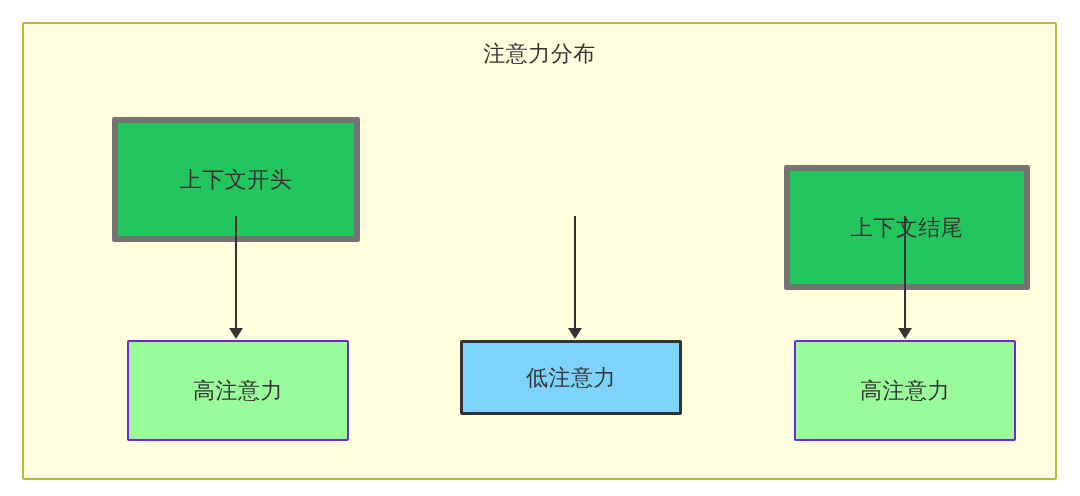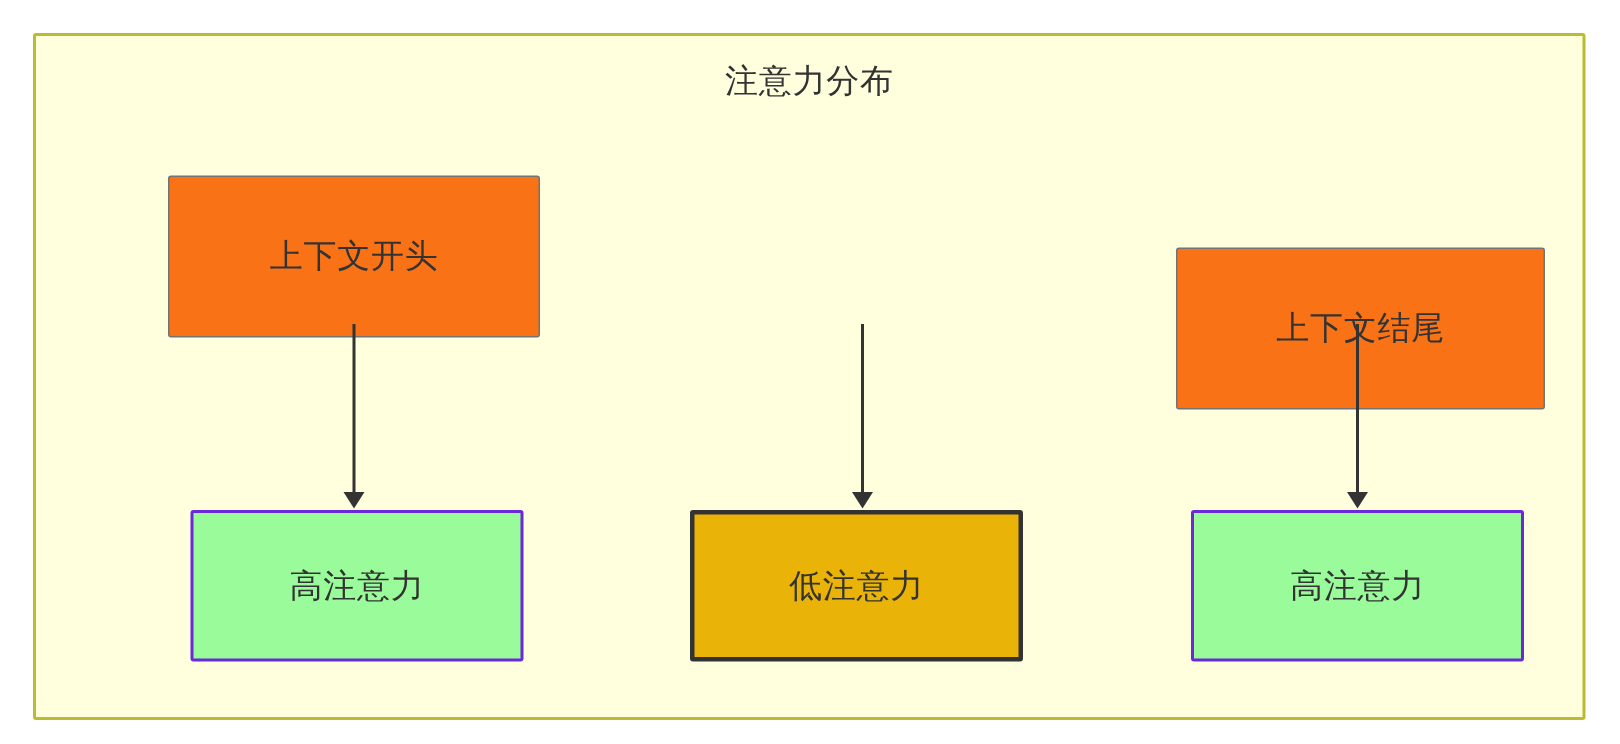--- a/index.html
+++ b/index.html
@@ -49,33 +49,33 @@
     box-sizing: border-box;
     display: flex;
     align-items: center;
     justify-content: center;
     font-size: 22px;
     color: #333333;
     letter-spacing: 0.5px;
     border-radius: 2px;
   }
   .node.ctx {
-    background: #f97316;
-    border: 1px solid #737373;
-    height: 108px;
+    background: #22c55e;
+    border: 6px solid #737373;
+    height: 125px;
   }
   .node.high {
     background: #99fb99;
     border: 2px solid #6d28d9;
     height: 101px;
   }
   .node.low {
-    background: #eab308;
+    background: #7dd3fc;
     border: 3px solid #333333;
-    height: 101px;
+    height: 75px;
   }
   
   #ctx-start  { left: 88px;  top: 93px;  width: 248px; }
   #ctx-middle { left: 428px; top: 93px;  width: 246px; }
   #ctx-end    { left: 760px; top: 93px;  width: 246px; margin-top: 48px; }
   #att-start  { left: 103px; top: 316px; width: 222px; }
   #att-middle { left: 436px; top: 316px; width: 222px; }
   #att-end    { left: 770px; top: 316px; width: 222px; }
 
   

